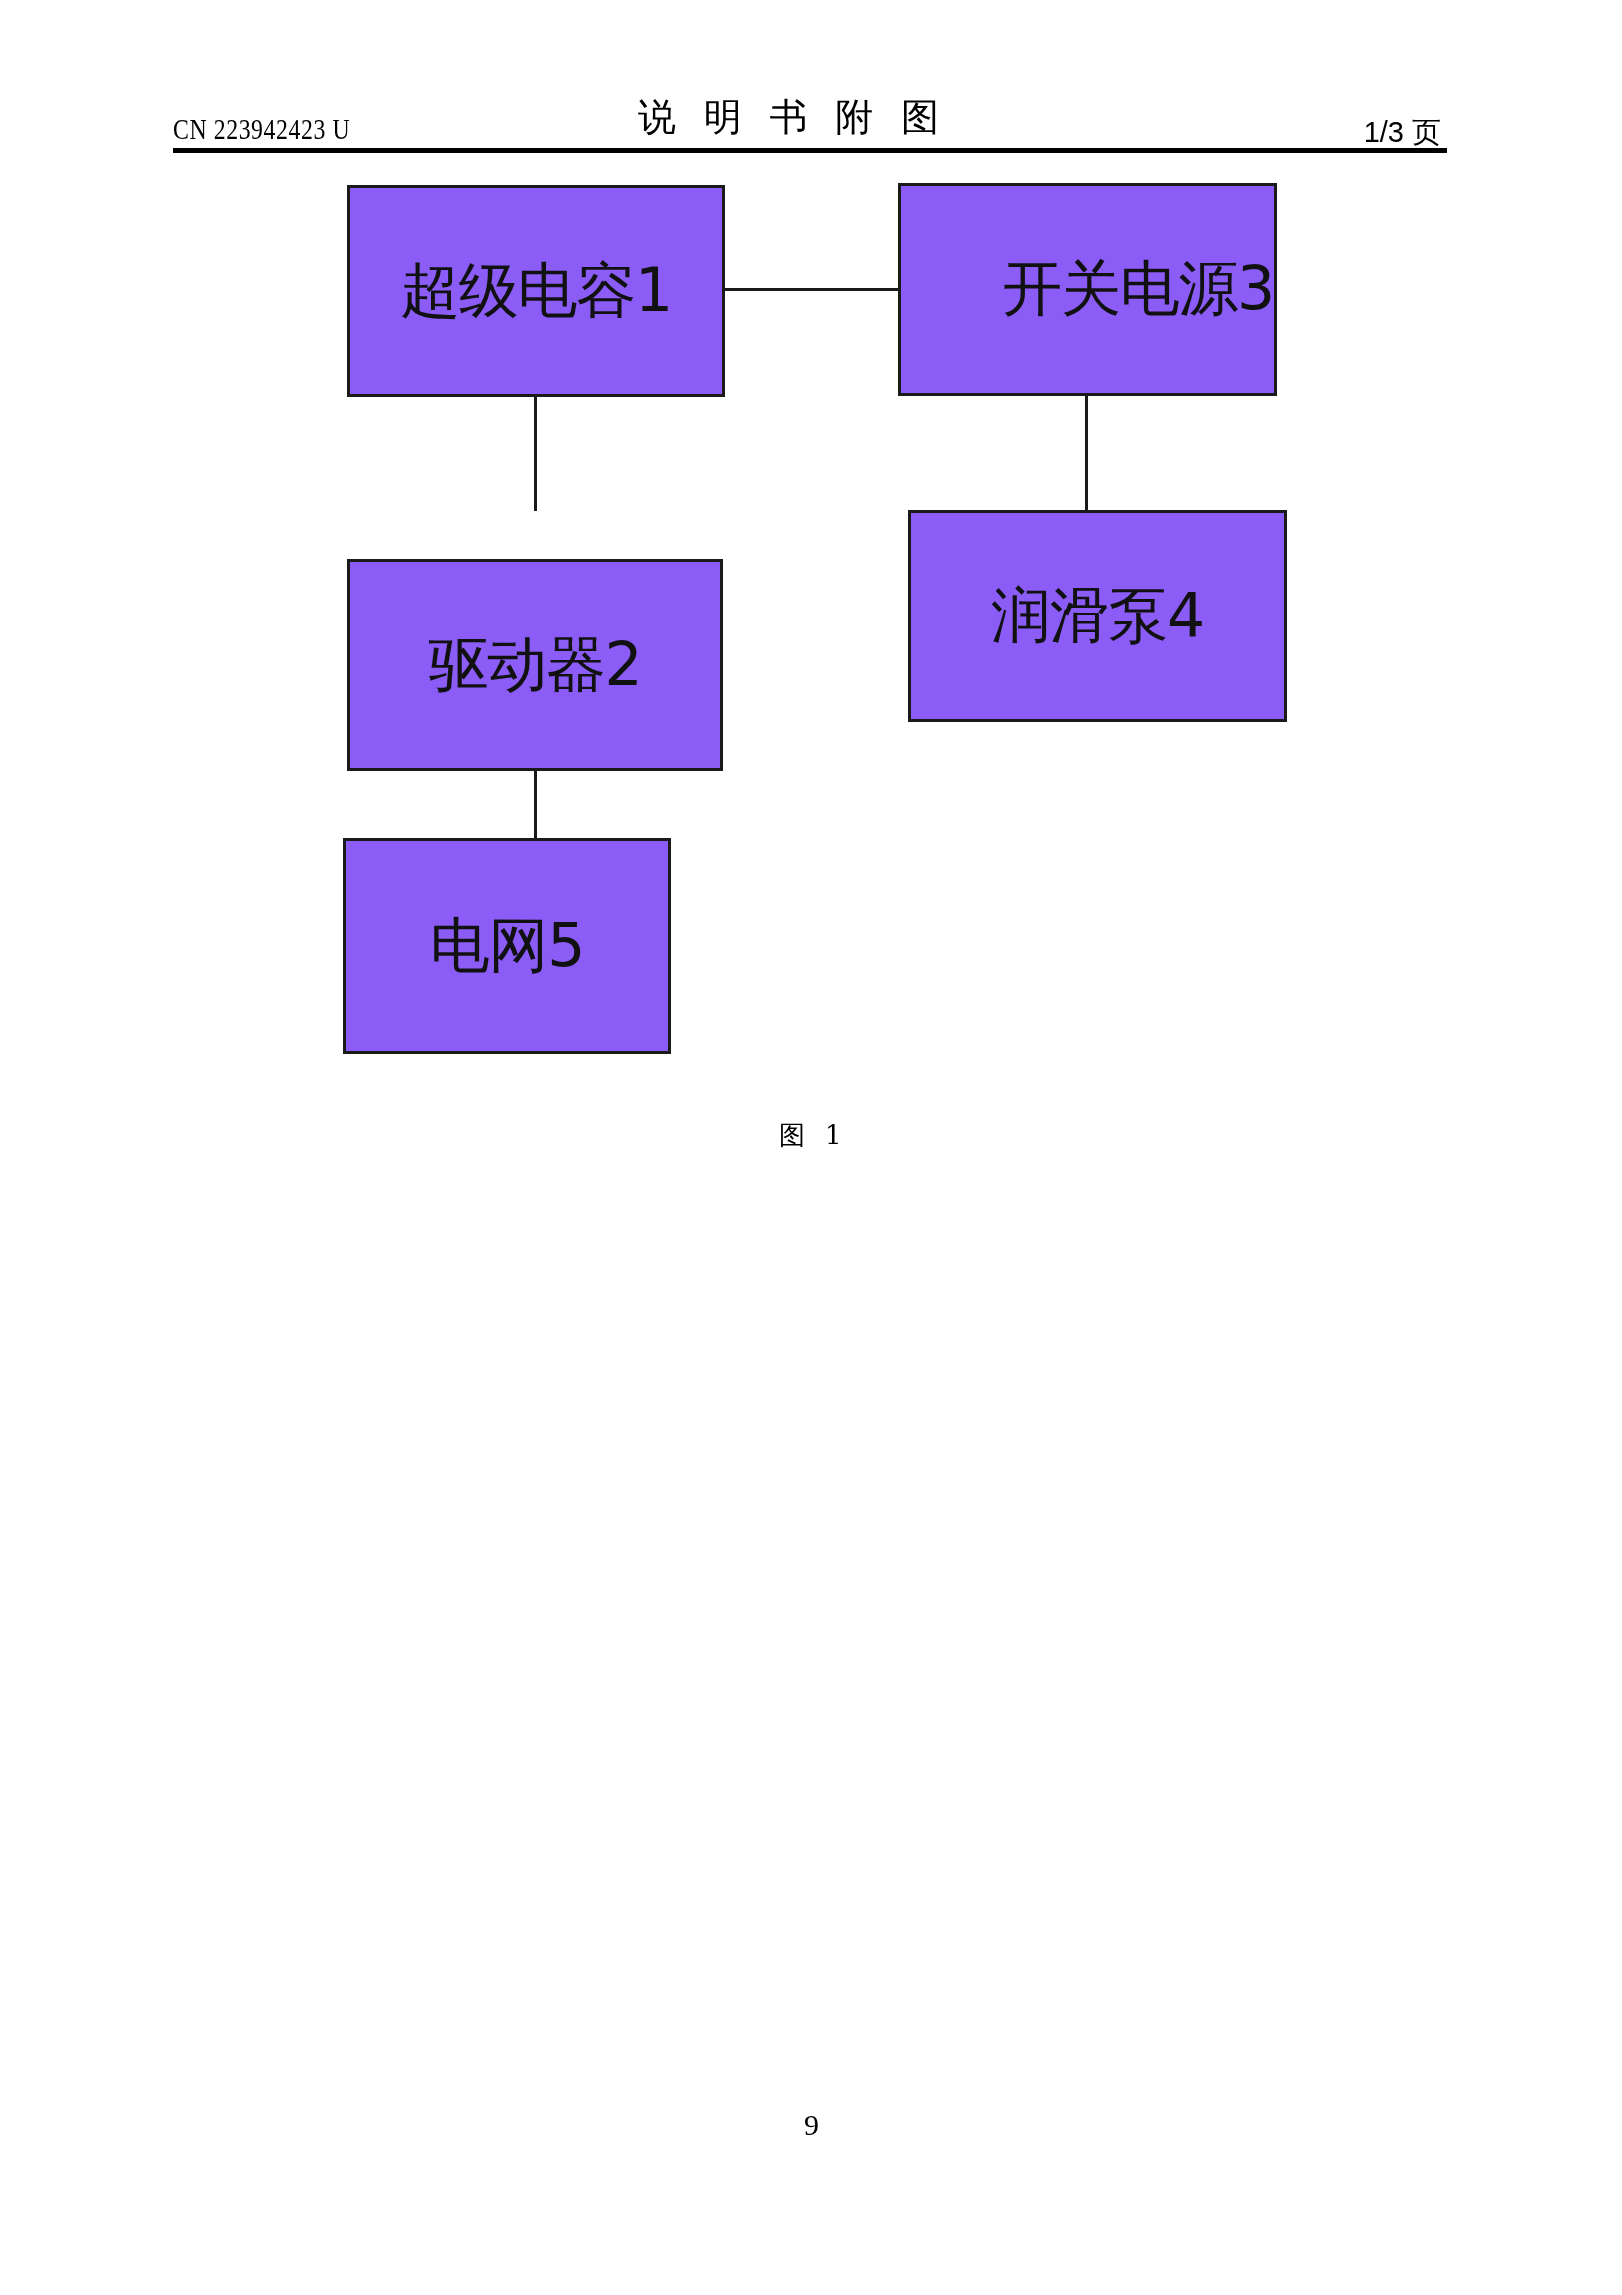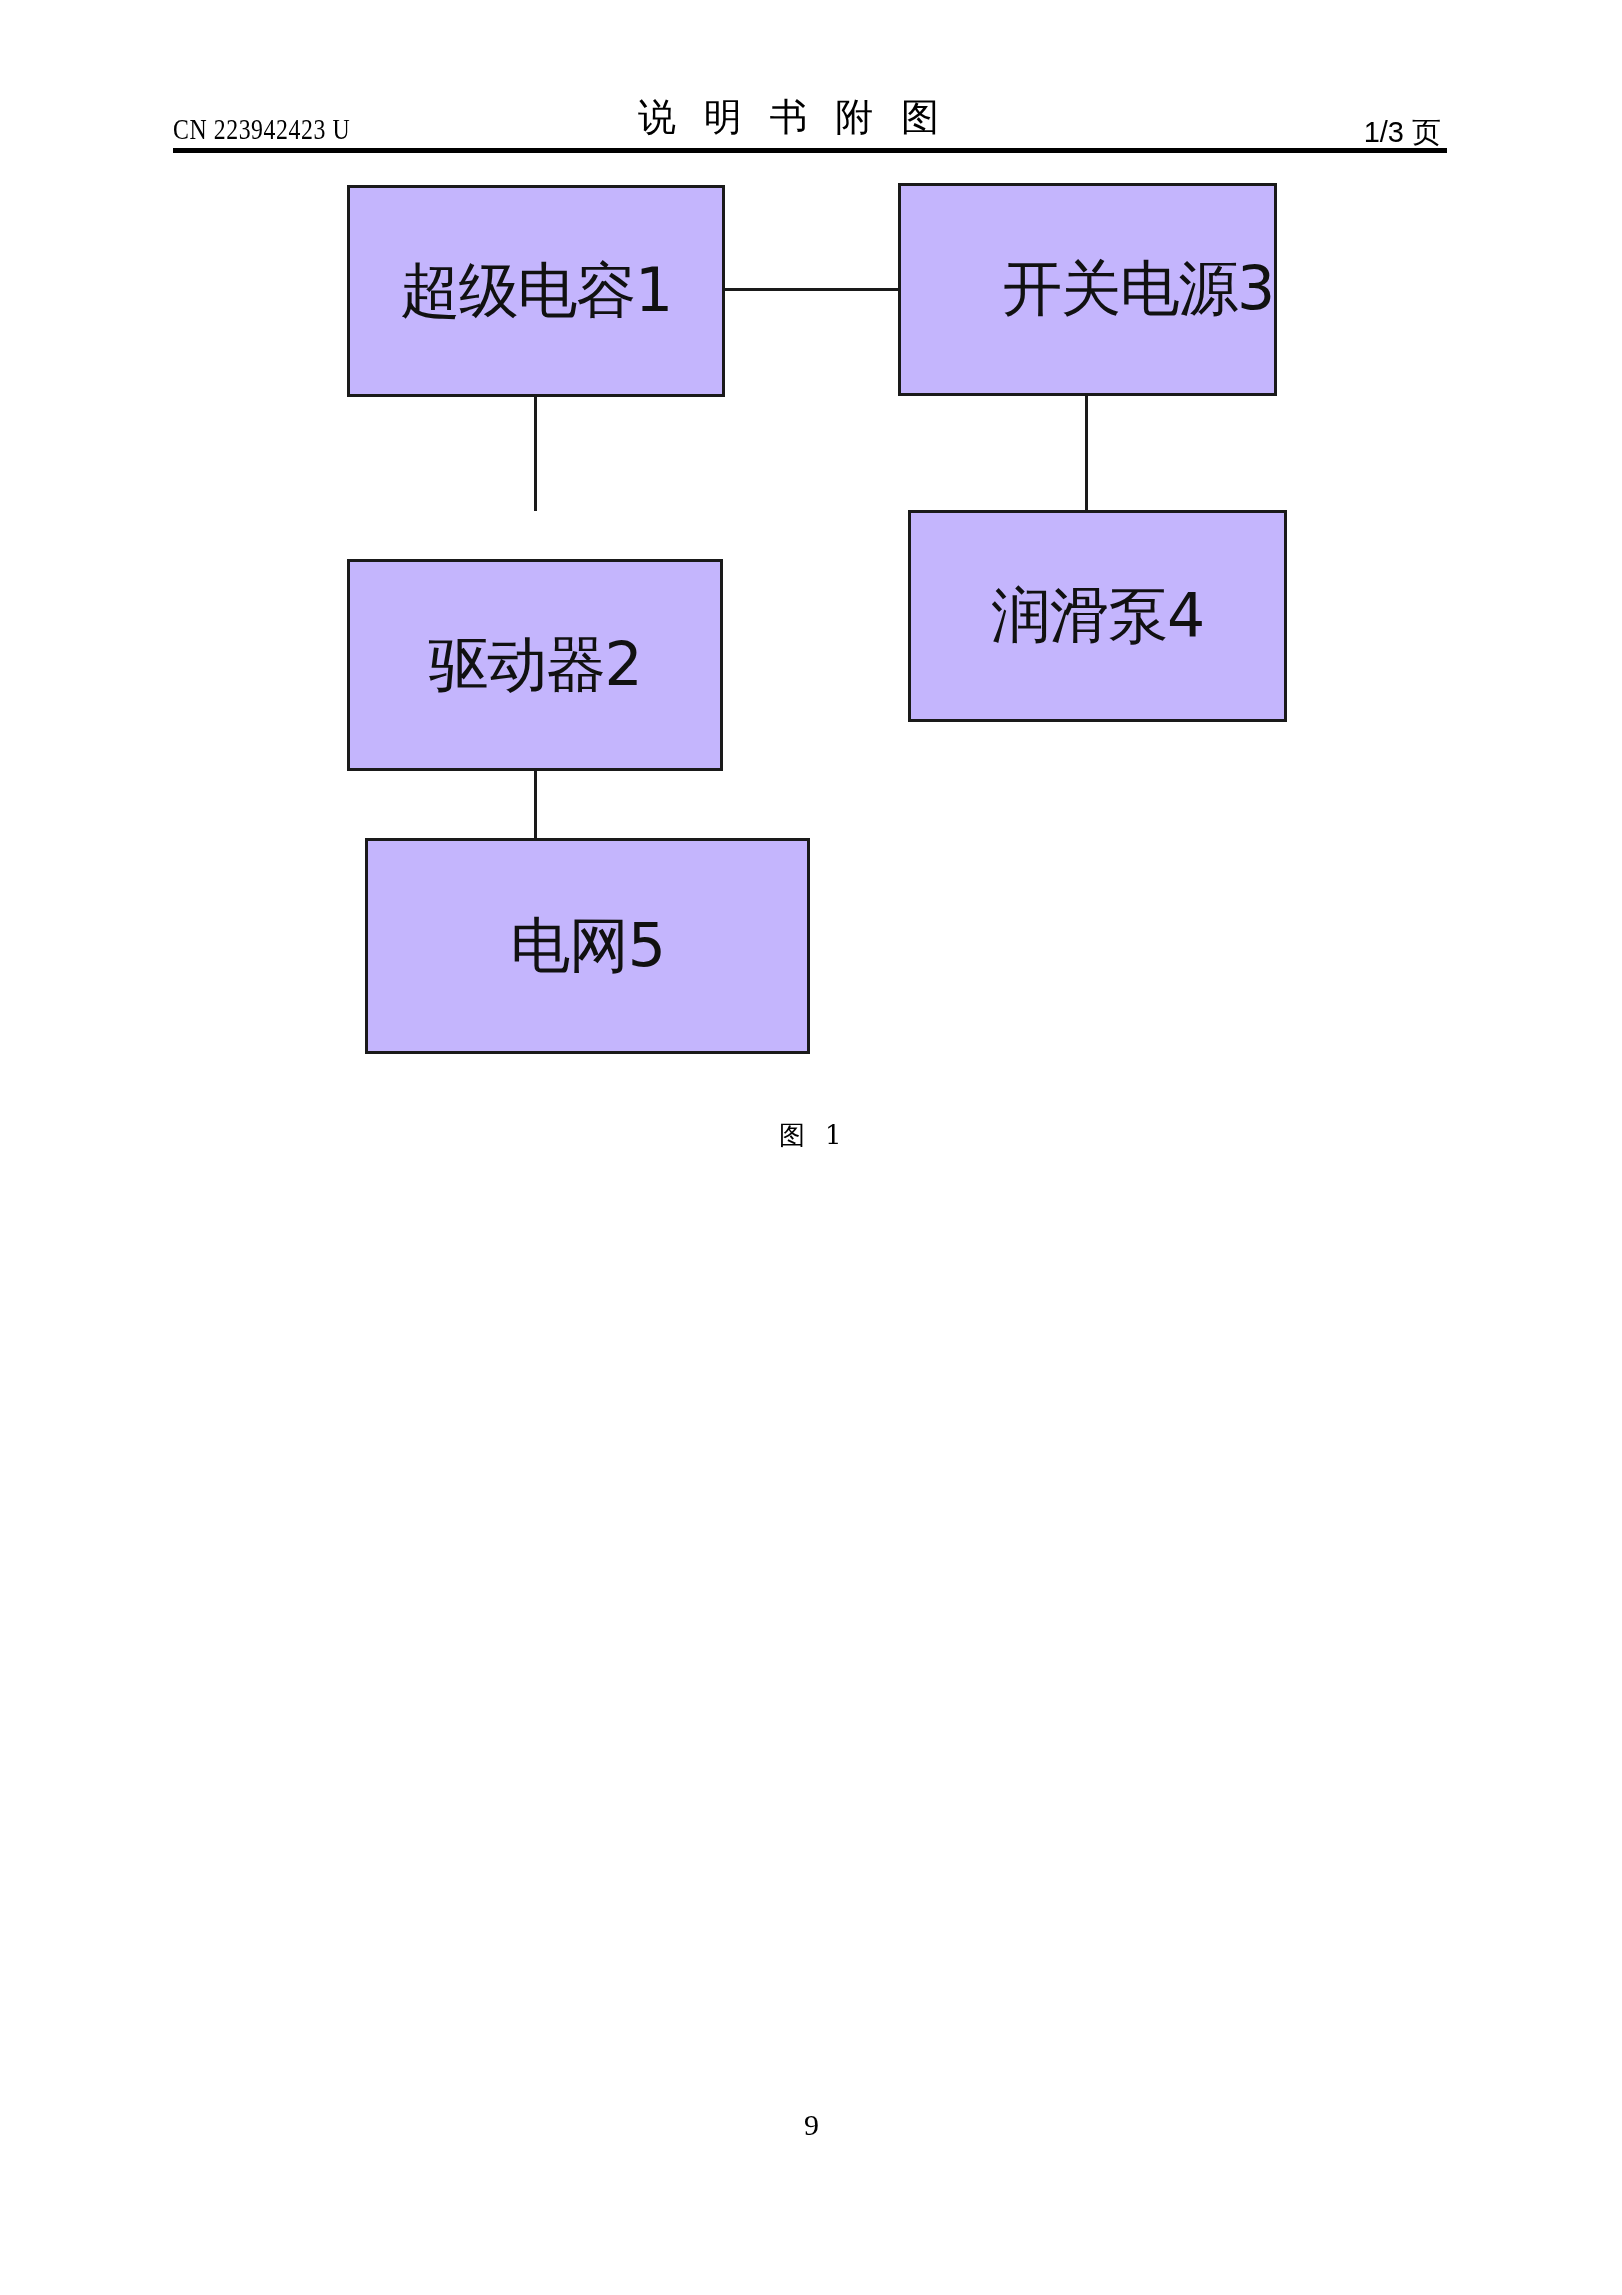--- a/index.html
+++ b/index.html
@@ -43,21 +43,21 @@
     .hdr-rule {
       left: 173px; top: 148px;
       width: 1274px; height: 4.6px;
       background: #000000;
     }
 
     .box {
       position: absolute;
       box-sizing: border-box;
       border: 3.3px solid #1a1a1a;
-      background: #c4b5fd;
+      background: #8b5cf6;
       display: flex;
       align-items: center;
       justify-content: center;
     }
     .box-label {
       font-family: "DejaVu Sans", sans-serif;
       font-size: 60px;
       color: #111111;
       white-space: nowrap;
       letter-spacing: -1.3px;
@@ -114,21 +114,21 @@
   </div>
 
   <div class="box" style="left:347px; top:520px; width:376px; height:212px;margin-top:39px;">
     <span class="box-label">驱动器2</span>
   </div>
 
   <div class="box" style="left:908px; top:510px; width:379px; height:212px;">
     <span class="box-label">润滑泵4</span>
   </div>
 
-  <div class="box" style="left:365px; top:838px; width:445px; height:216px;">
+  <div class="box" style="left:343px; top:838px; width:328px; height:216px;">
     <span class="box-label">电网5</span>
   </div>
 </div>
 
 <div class="abs caption">图 1</div>
 
 <div class="abs page-num">9</div>
 
 
 </body></html>

